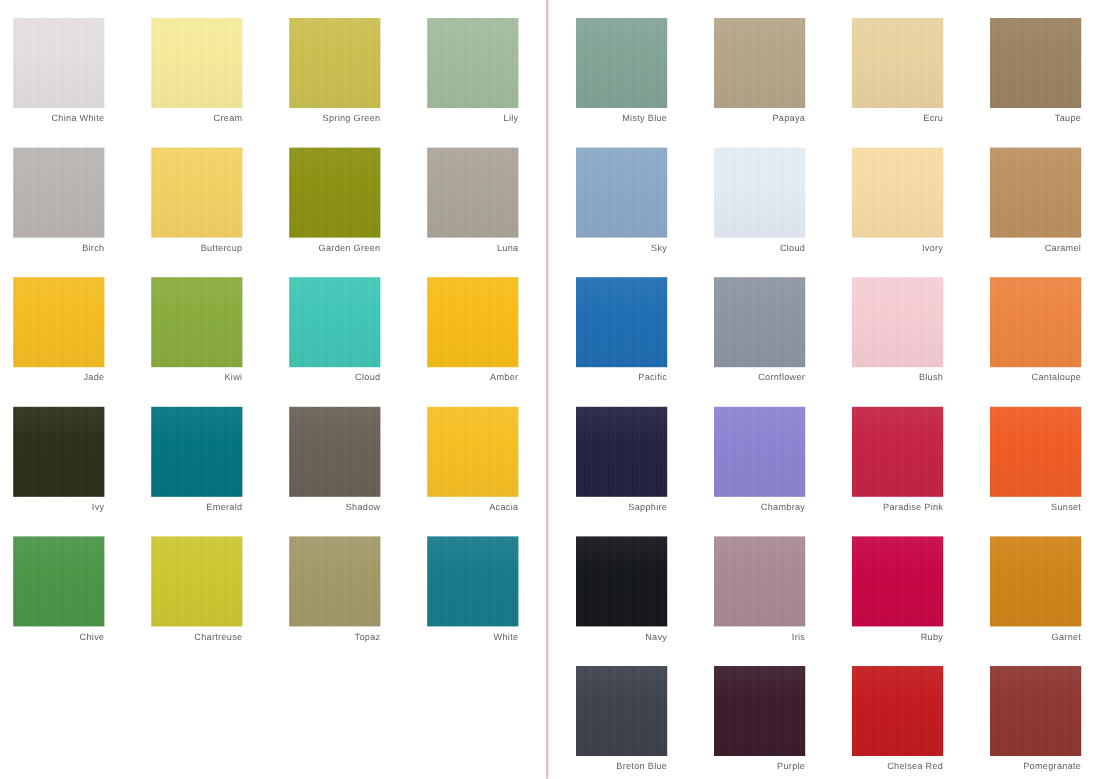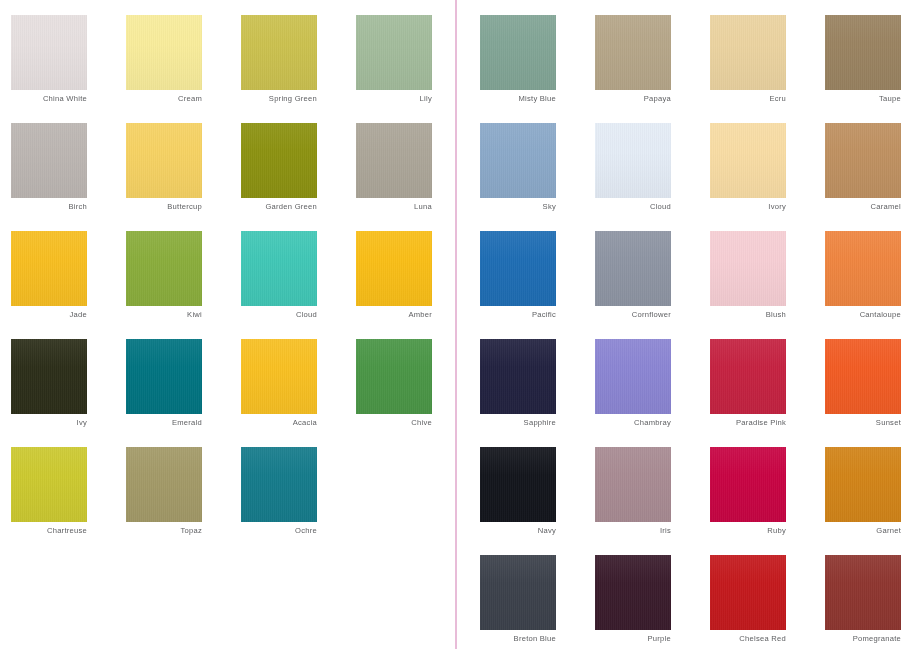--- a/index.html
+++ b/index.html
@@ -140,38 +140,42 @@
         </div>
         <div class="swatch-cell">
           <div class="swatch-chip" style="background-color: rgb(44, 46, 25);"></div>
           <div class="swatch-label">Ivy</div>
         </div>
         <div class="swatch-cell">
           <div class="swatch-chip" style="background-color: rgb(1, 116, 129);"></div>
           <div class="swatch-label">Emerald</div>
         </div>
         <div class="swatch-cell">
+          <div class="swatch-chip" style="background-color: rgb(107, 96, 85);"></div>
+          <div class="swatch-label">Shadow</div>
+        </div>
+        <div class="swatch-cell">
           <div class="swatch-chip" style="background-color: rgb(248, 192, 34);"></div>
           <div class="swatch-label">Acacia</div>
         </div>
         <div class="swatch-cell">
           <div class="swatch-chip" style="background-color: rgb(74, 150, 70);"></div>
           <div class="swatch-label">Chive</div>
         </div>
         <div class="swatch-cell">
           <div class="swatch-chip" style="background-color: rgb(204, 201, 48);"></div>
           <div class="swatch-label">Chartreuse</div>
         </div>
         <div class="swatch-cell">
           <div class="swatch-chip" style="background-color: rgb(163, 154, 104);"></div>
           <div class="swatch-label">Topaz</div>
         </div>
         <div class="swatch-cell">
           <div class="swatch-chip" style="background-color: rgb(21, 123, 139);"></div>
-          <div class="swatch-label">Ochre</div>
+          <div class="swatch-label">White</div>
         </div>
       </div>
   </div>
 
   <div id="page-divider"></div>
 
   <div class="panel" id="panel-right">
     <div class="swatch-grid">
         <div class="swatch-cell">
           <div class="swatch-chip" style="background-color: rgb(130, 165, 150);"></div>

